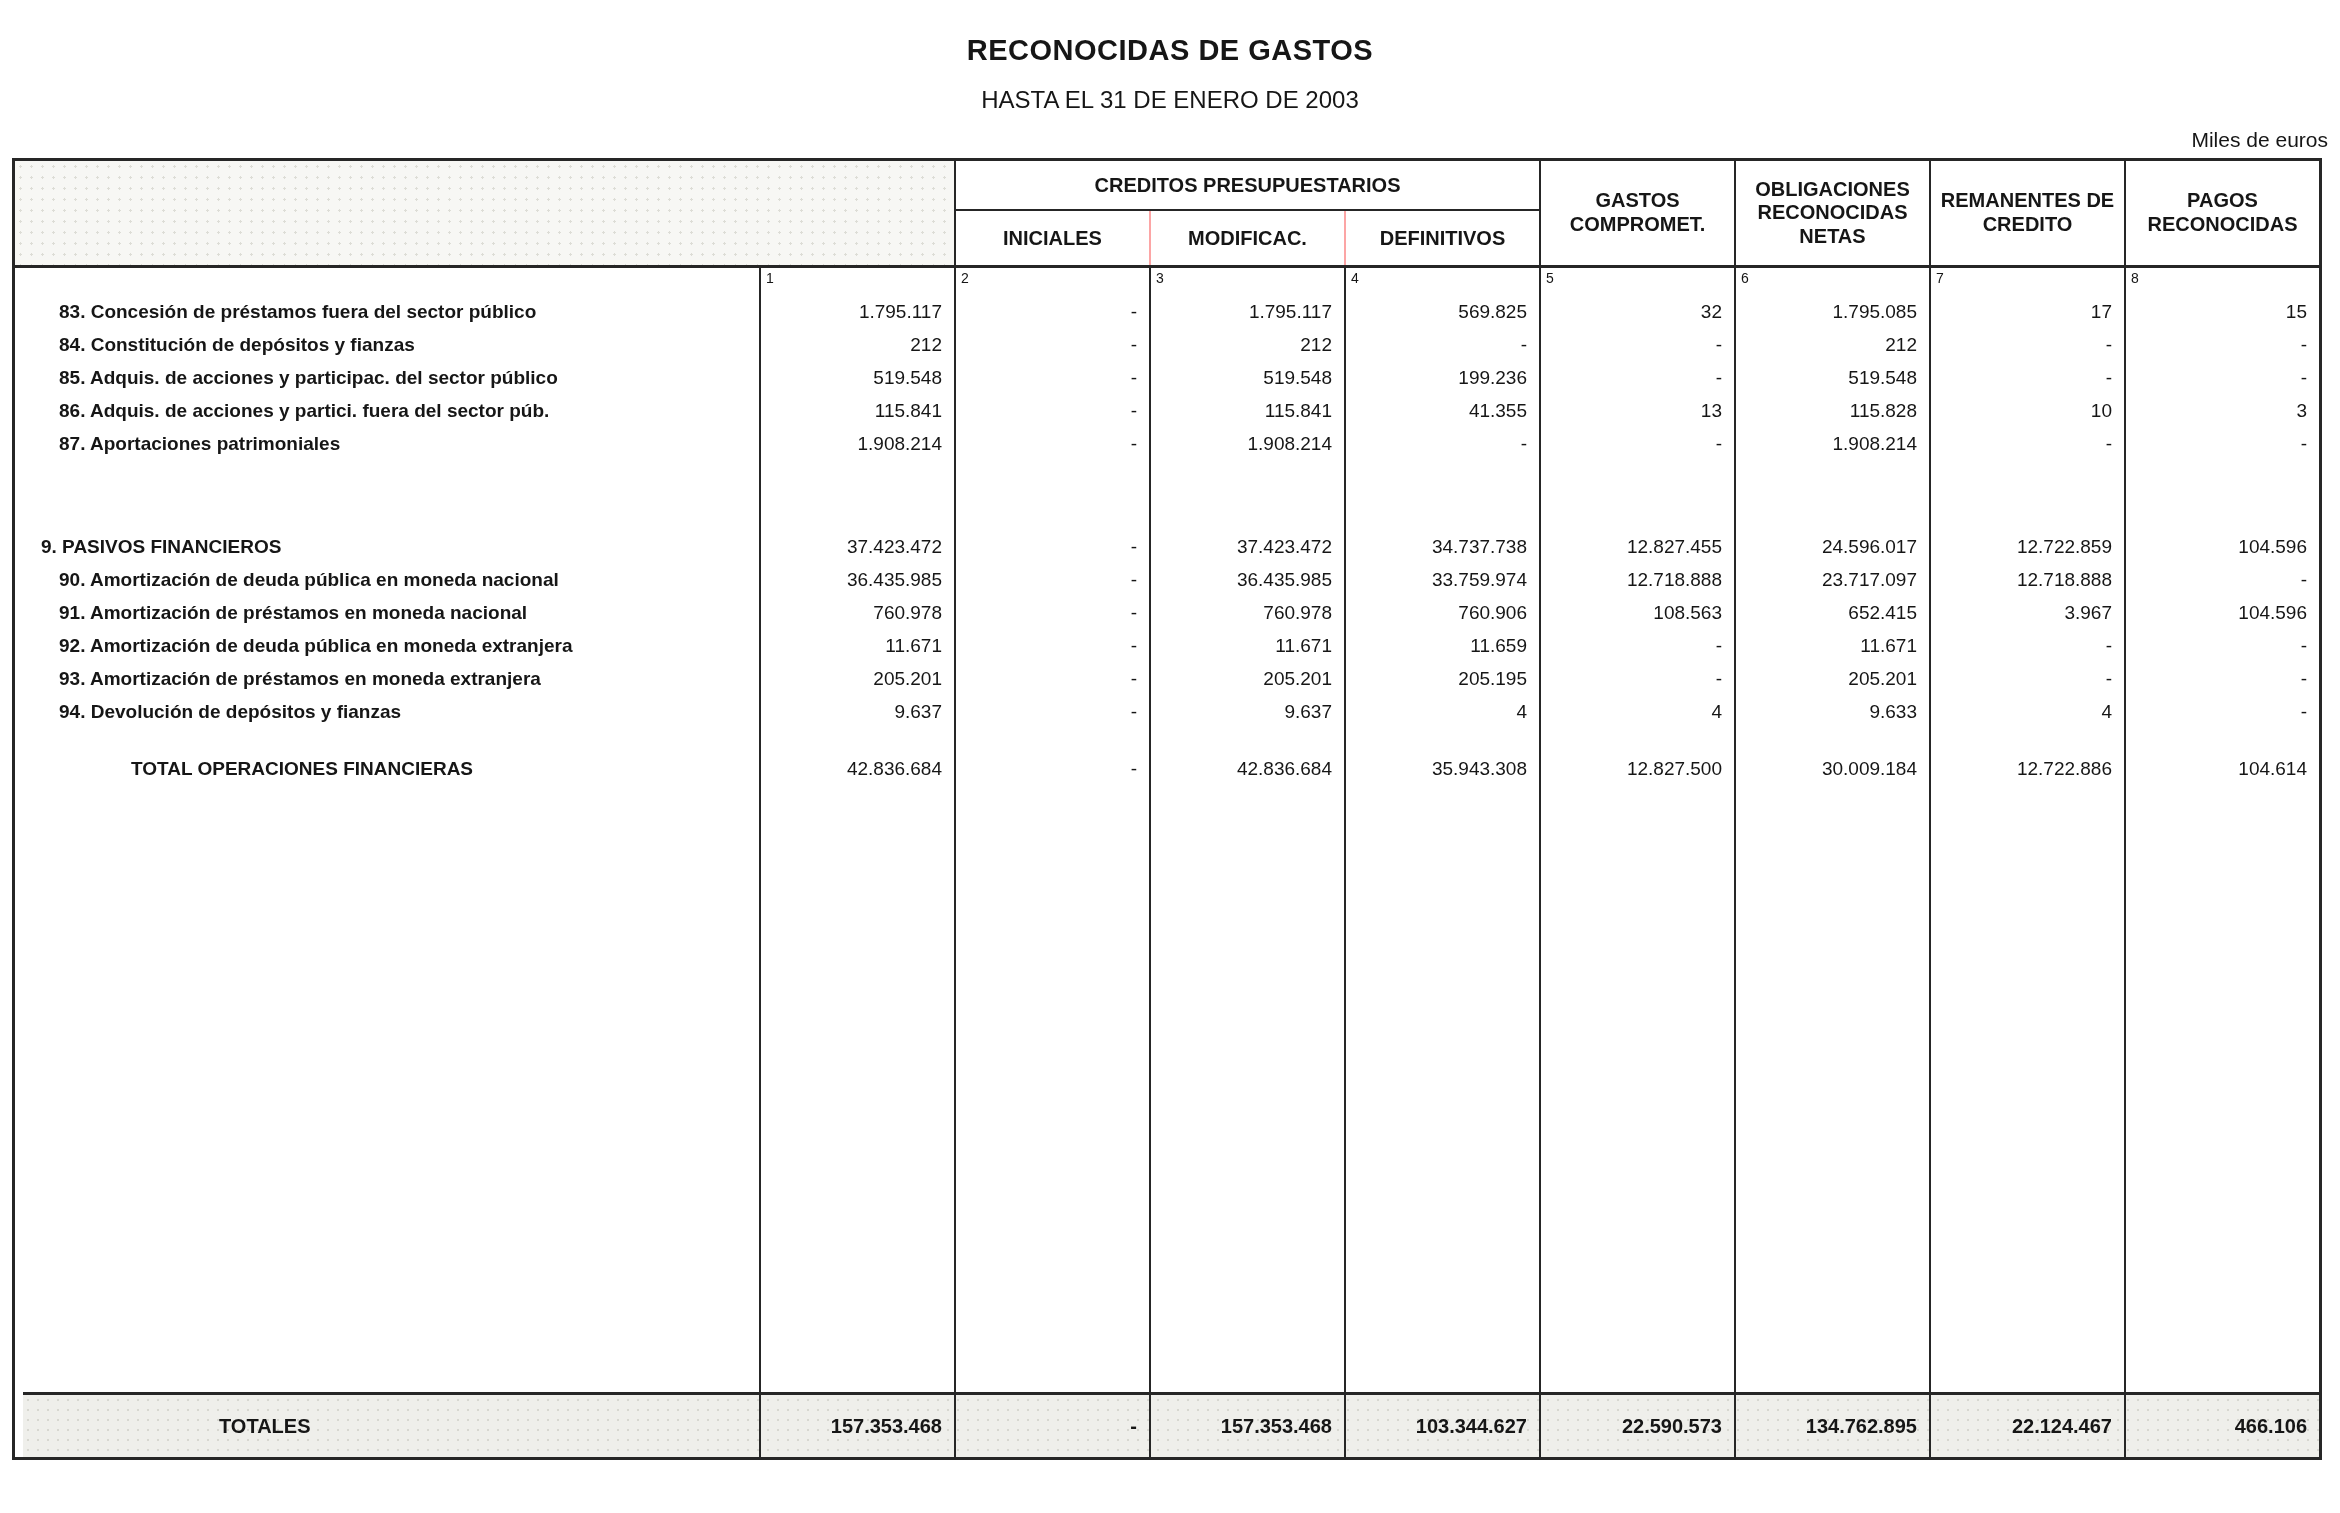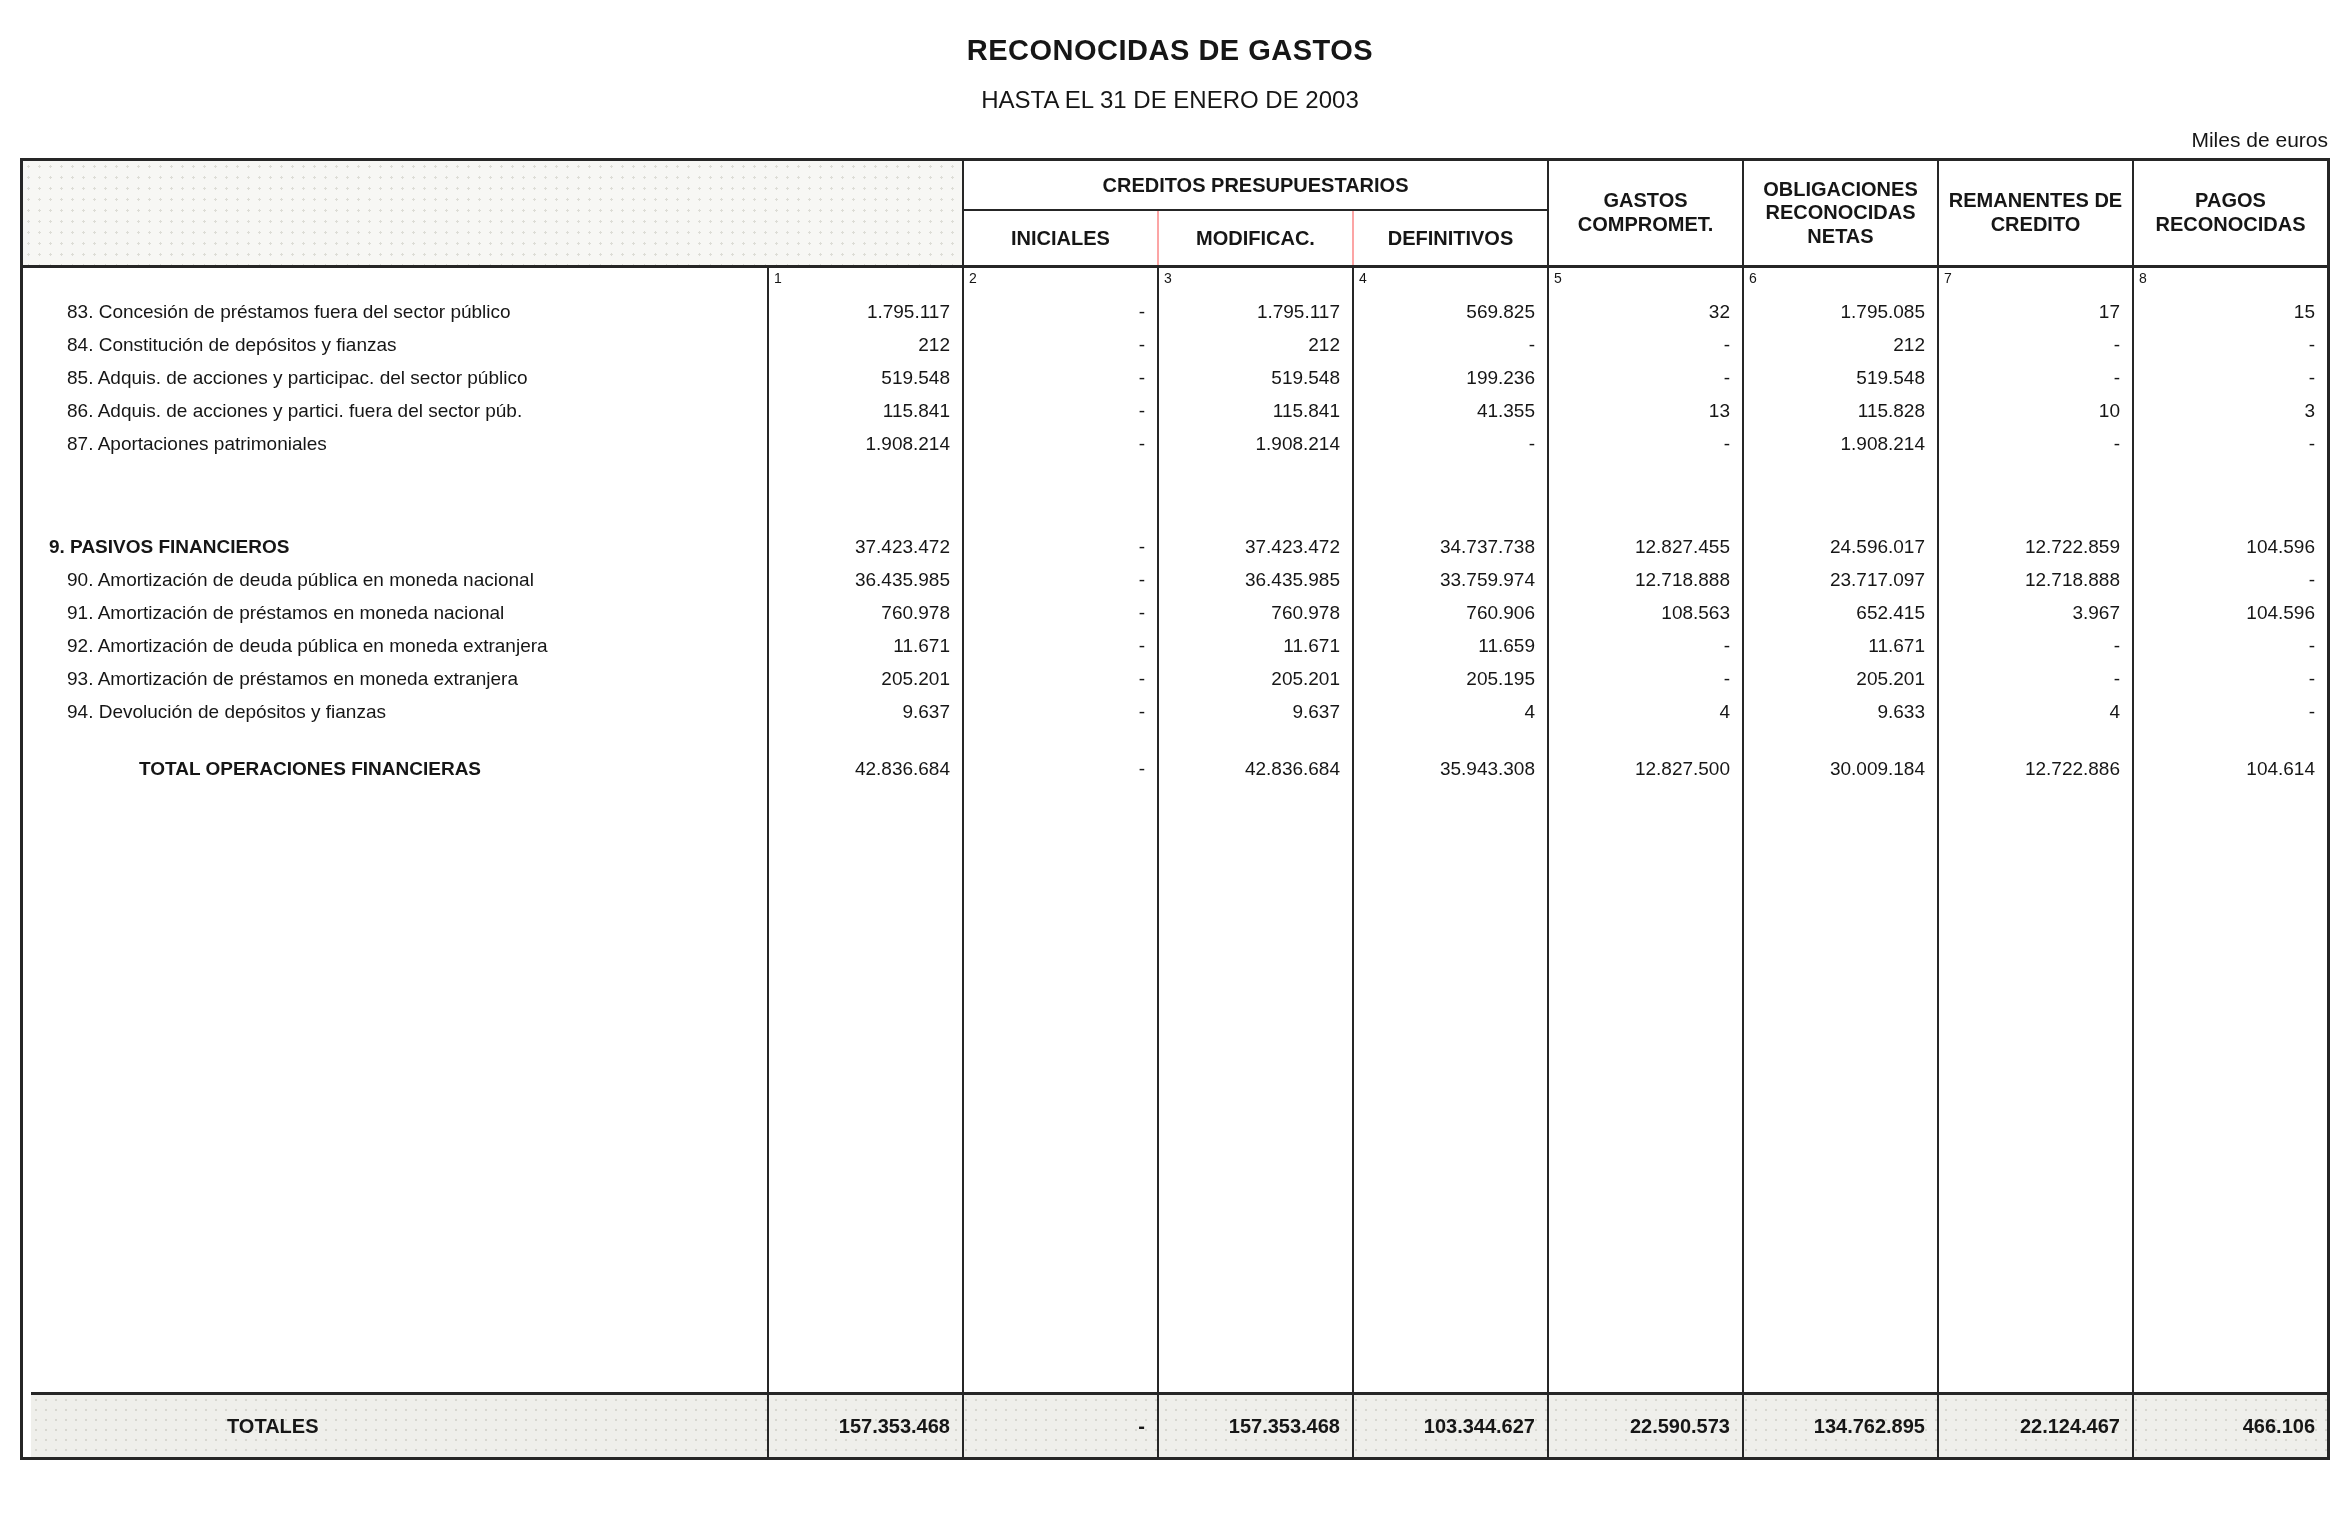--- a/index.html
+++ b/index.html
@@ -9,21 +9,21 @@
   }
   
   .titles { position:absolute; top:34px; left:0; width:100%; text-align:center; }
   .t1 { font-size:29px; font-weight:bold; letter-spacing:.5px; }
   .t2 { font-size:25px; font-weight:bold; margin-top:7px; }
   .t3 { font-size:24px; font-weight:normal; margin-top:19px; }
   .units { position:absolute; top:128px; right:12px; font-size:21px; }
 
   
   .table {
-    position:absolute; left:20px; top:158px; width:2310px; height:1302px;
+    position:absolute; left:12px; top:158px; width:2310px; height:1302px;
     border:3px solid #262626; box-sizing:border-box;
     display:flex; flex-direction:column;
   }
   .cell { box-sizing:border-box; }
   .label-cell { flex:1; display:flex; align-items:center; }
   .num-cell { width:195px; border-left:2px solid #262626; display:flex; align-items:center; justify-content:flex-end; padding-right:12px; }
 
   
   .header { display:flex; height:104px; border-bottom:3px solid #262626; flex:none; }
   .header-label-cell {
@@ -38,21 +38,21 @@
   .credit-sub + .credit-sub { border-left:2px solid #fca5a5; }
   .hcell { justify-content:center; text-align:center; font-weight:bold; font-size:20px; line-height:1.18; padding:0 6px; }
 
   
   .numband { display:flex; height:27px; flex:none; }
   .numband .num-cell { align-items:flex-start; justify-content:flex-start; padding:2px 0 0 5px; font-size:14px; }
 
   
   .body { display:flex; flex-direction:column; flex:1; }
   .trow { display:flex; flex:none; height:33px; font-size:19px; }
-  .trow .label-cell { padding-left:44px; }
+  .trow .label-cell { padding-left:44px;font-weight:bold; }
   .trow.chapter .label-cell { padding-left:26px; font-weight:bold; }
   .trow.total .label-cell { padding-left:116px; font-weight:bold; }
   .trow.spacer-lg { height:70px; }
   .trow.spacer-sm { height:24px; }
   .filler { display:flex; flex:1; order:99; min-height:0; }
 
   
   .totals-row {
     display:flex; height:62px; flex:none; border-top:3px solid #262626;
     font-size:20px; font-weight:bold;

